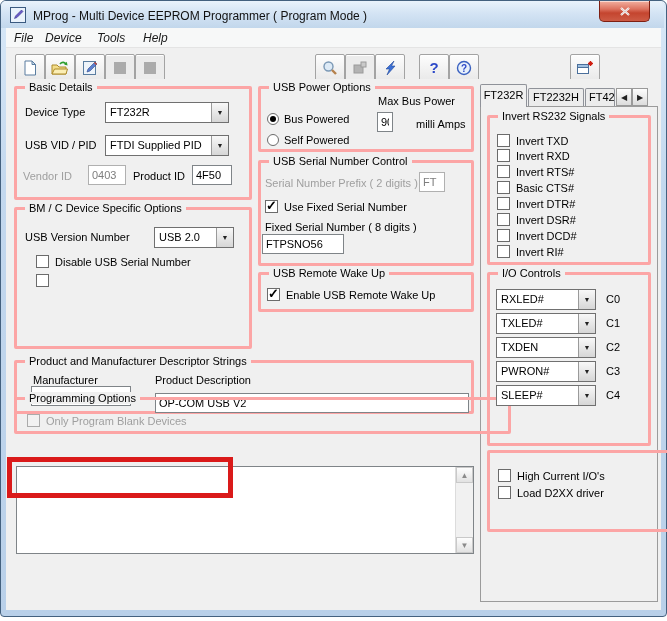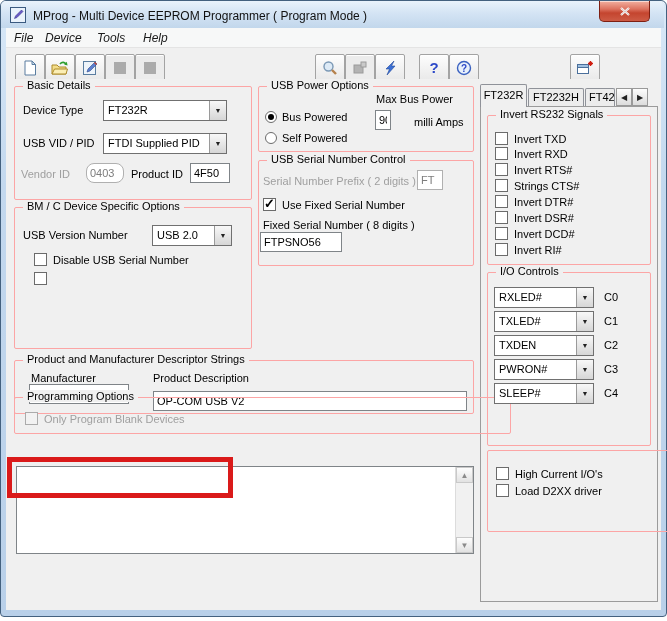--- a/index.html
+++ b/index.html
@@ -9,21 +9,21 @@
   .app-icon{position:absolute;left:9px;top:6px;width:16px;height:16px;}
   .win-title{position:absolute;left:32px;top:8px;font-size:12px;color:#111;white-space:nowrap;}
   .close-btn{position:absolute;left:599px;top:1px;width:49px;height:20px;border:1px solid #7e1f12;border-top:none;border-radius:0 0 5px 5px;background:linear-gradient(180deg,#f2b0a0 0%,#dd7360 40%,#c4452f 60%,#cd5b45 100%);box-shadow:inset 0 1px 0 rgba(255,255,255,.55);display:flex;align-items:center;justify-content:center;cursor:pointer;}
   .menubar{position:absolute;left:6px;top:28px;width:655px;height:19px;background:#f7f8f8;border-bottom:1px solid #e4e4e4;}
   .menu-item{position:absolute;top:3px;font-size:12px;color:#1a1a1a;cursor:default;font-style:italic;}
   .toolbar{position:absolute;left:6px;top:48px;width:655px;height:31px;background:#f0f0f0;border-bottom:1px solid #dadada;}
   .tbtn{position:absolute;top:6px;width:28px;height:25px;border:1px solid #a3a3a3;border-radius:2px;background:linear-gradient(180deg,#fdfdfd,#e9e9e9);box-shadow:inset 0 1px 0 #fff;display:flex;align-items:center;justify-content:center;}
   .tbtn.disabled{background:#ececec;}
   .gray-sq{width:12px;height:12px;background:#ababab;}
   .client{position:absolute;left:6px;top:79px;width:655px;height:531px;background:#f0f0f0;}
-  .groupbox{position:absolute;border:1px solid #fca5a5;border-radius:2px;box-sizing:border-box;}
+  .groupbox{position:absolute;border:3px solid #fca5a5;border-radius:2px;box-sizing:border-box;}
   .gb-title{position:absolute;top:-8px;left:8px;background:#f0f0f0;padding:0 4px;white-space:nowrap;}
   .lbl{position:absolute;white-space:nowrap;}
   .lbl.disabled{color:#9f9f9f;}
   .tbox{position:absolute;height:20px;background:#fff;border:1px solid #7f8488;font-family:"Liberation Sans",sans-serif;font-size:11px;padding:0 3px;box-sizing:border-box;color:#000;}
   .tbox.disabled{border-color:#b0b0b0;color:#7d7d7d;}
   .combo{position:absolute;height:21px;background:#fff;border:1px solid #707070;box-sizing:border-box;display:flex;align-items:stretch;}
   .ctext{flex:1;padding:3px 0 0 4px;white-space:nowrap;overflow:hidden;}
   .cbtn{width:16px;border-left:1px solid #9a9a9a;background:linear-gradient(180deg,#f8f8f8,#d6d6d6);display:flex;align-items:center;justify-content:center;}
   .arrow-down::after{content:"▼";font-size:7px;color:#222;}
   .arrow-up-g::after{content:"▲";font-size:8px;color:#8a8a8a;}
@@ -151,21 +151,21 @@
     <div class="combo" style="left:88px;top:13px;width:124px">
       <span class="ctext">FT232R</span>
       <span class="cbtn arrow-down"></span>
     </div>
     <span class="lbl" style="left:8px;top:50px">USB VID / PID</span>
     <div class="combo" style="left:88px;top:46px;width:124px">
       <span class="ctext">FTDI Supplied PID</span>
       <span class="cbtn arrow-down"></span>
     </div>
     <span class="lbl disabled" style="left:6px;top:81px">Vendor ID</span>
-    <input class="tbox disabled" style="left: 71px; top: 76px; width: 38px; border-radius: 8px;" value="0403">
+    <input class="tbox disabled" style="left: 71px; top: 76px; width: 38px;" value="0403">
     <span class="lbl" style="left:116px;top:81px">Product ID</span>
     <input class="tbox" style="left: 175px; top: 76px; width: 40px;" value="4F50">
   </div>
 
   <div class="groupbox z2" style="left:14px;top:207px;width:238px;height:142px">
     <span class="gb-title">BM / C Device Specific Options</span>
     <span class="lbl" style="left:8px;top:21px">USB Version Number</span>
     <div class="combo" style="left:137px;top:17px;width:80px">
       <span class="ctext">USB 2.0</span>
       <span class="cbtn arrow-down"></span>
@@ -189,20 +189,25 @@
   <div class="groupbox z2" style="left:258px;top:160px;width:216px;height:106px">
     <span class="gb-title">USB Serial Number Control</span>
     <span class="lbl disabled" style="left:4px;top:14px">Serial Number Prefix ( 2 digits )</span>
     <input class="tbox disabled" style="left: 158px; top: 9px; width: 26px;" value="FT">
     <span class="checkbox on" style="left:4px;top:37px"></span>
     <span class="lbl" style="left:23px;top:38px">Use Fixed Serial Number</span>
     <span class="lbl" style="left:4px;top:58px">Fixed Serial Number ( 8 digits )</span>
     <input class="tbox" style="left: 1px; top: 71px; width: 82px;" value="FTPSNO56">
   </div>
 
+  <div class="groupbox z2" style="left:258px;top:272px;width:216px;height:40px">
+    <span class="gb-title">USB Remote Wake Up</span>
+    <span class="checkbox on" style="left:6px;top:13px"></span>
+    <span class="lbl" style="left:25px;top:14px">Enable USB Remote Wake Up</span>
+  </div>
 
   <div class="groupbox z2" style="left:14px;top:360px;width:460px;height:54px">
     <span class="gb-title">Product and Manufacturer Descriptor Strings</span>
     <span class="lbl" style="left:16px;top:11px">Manufacturer</span>
     <input class="tbox" style="left: 14px; top: 23px; width: 100px;" value="AUTO-M3 Ltd.">
     <span class="lbl" style="left:138px;top:11px">Product Description</span>
     <input class="tbox" style="left: 138px; top: 23px; width: 314px; margin-top: 7px;" value="OP-COM USB V2">
   </div>
 
   <div class="groupbox z2" style="left:14px;top:397px;width:497px;height:37px">
@@ -235,21 +240,21 @@
 
   <div class="groupbox z2" style="left:487px;top:115px;width:164px;height:150px">
     <span class="gb-title">Invert RS232 Signals</span>
     <span class="checkbox" style="left:7px;top:16px"></span>
     <span class="lbl" style="left:26px;top:17px">Invert TXD</span>
     <span class="checkbox" style="left:7px;top:31px"></span>
     <span class="lbl" style="left:26px;top:32px">Invert RXD</span>
     <span class="checkbox" style="left:7px;top:47px"></span>
     <span class="lbl" style="left:26px;top:48px">Invert RTS#</span>
     <span class="checkbox" style="left:7px;top:63px"></span>
-    <span class="lbl" style="left:26px;top:64px">Strings CTS#</span>
+    <span class="lbl" style="left:26px;top:64px">Basic CTS#</span>
     <span class="checkbox" style="left:7px;top:79px"></span>
     <span class="lbl" style="left:26px;top:80px">Invert DTR#</span>
     <span class="checkbox" style="left:7px;top:95px"></span>
     <span class="lbl" style="left:26px;top:96px">Invert DSR#</span>
     <span class="checkbox" style="left:7px;top:111px"></span>
     <span class="lbl" style="left:26px;top:112px">Invert DCD#</span>
     <span class="checkbox" style="left:7px;top:127px"></span>
     <span class="lbl" style="left:26px;top:128px">Invert RI#</span>
   </div>
 

